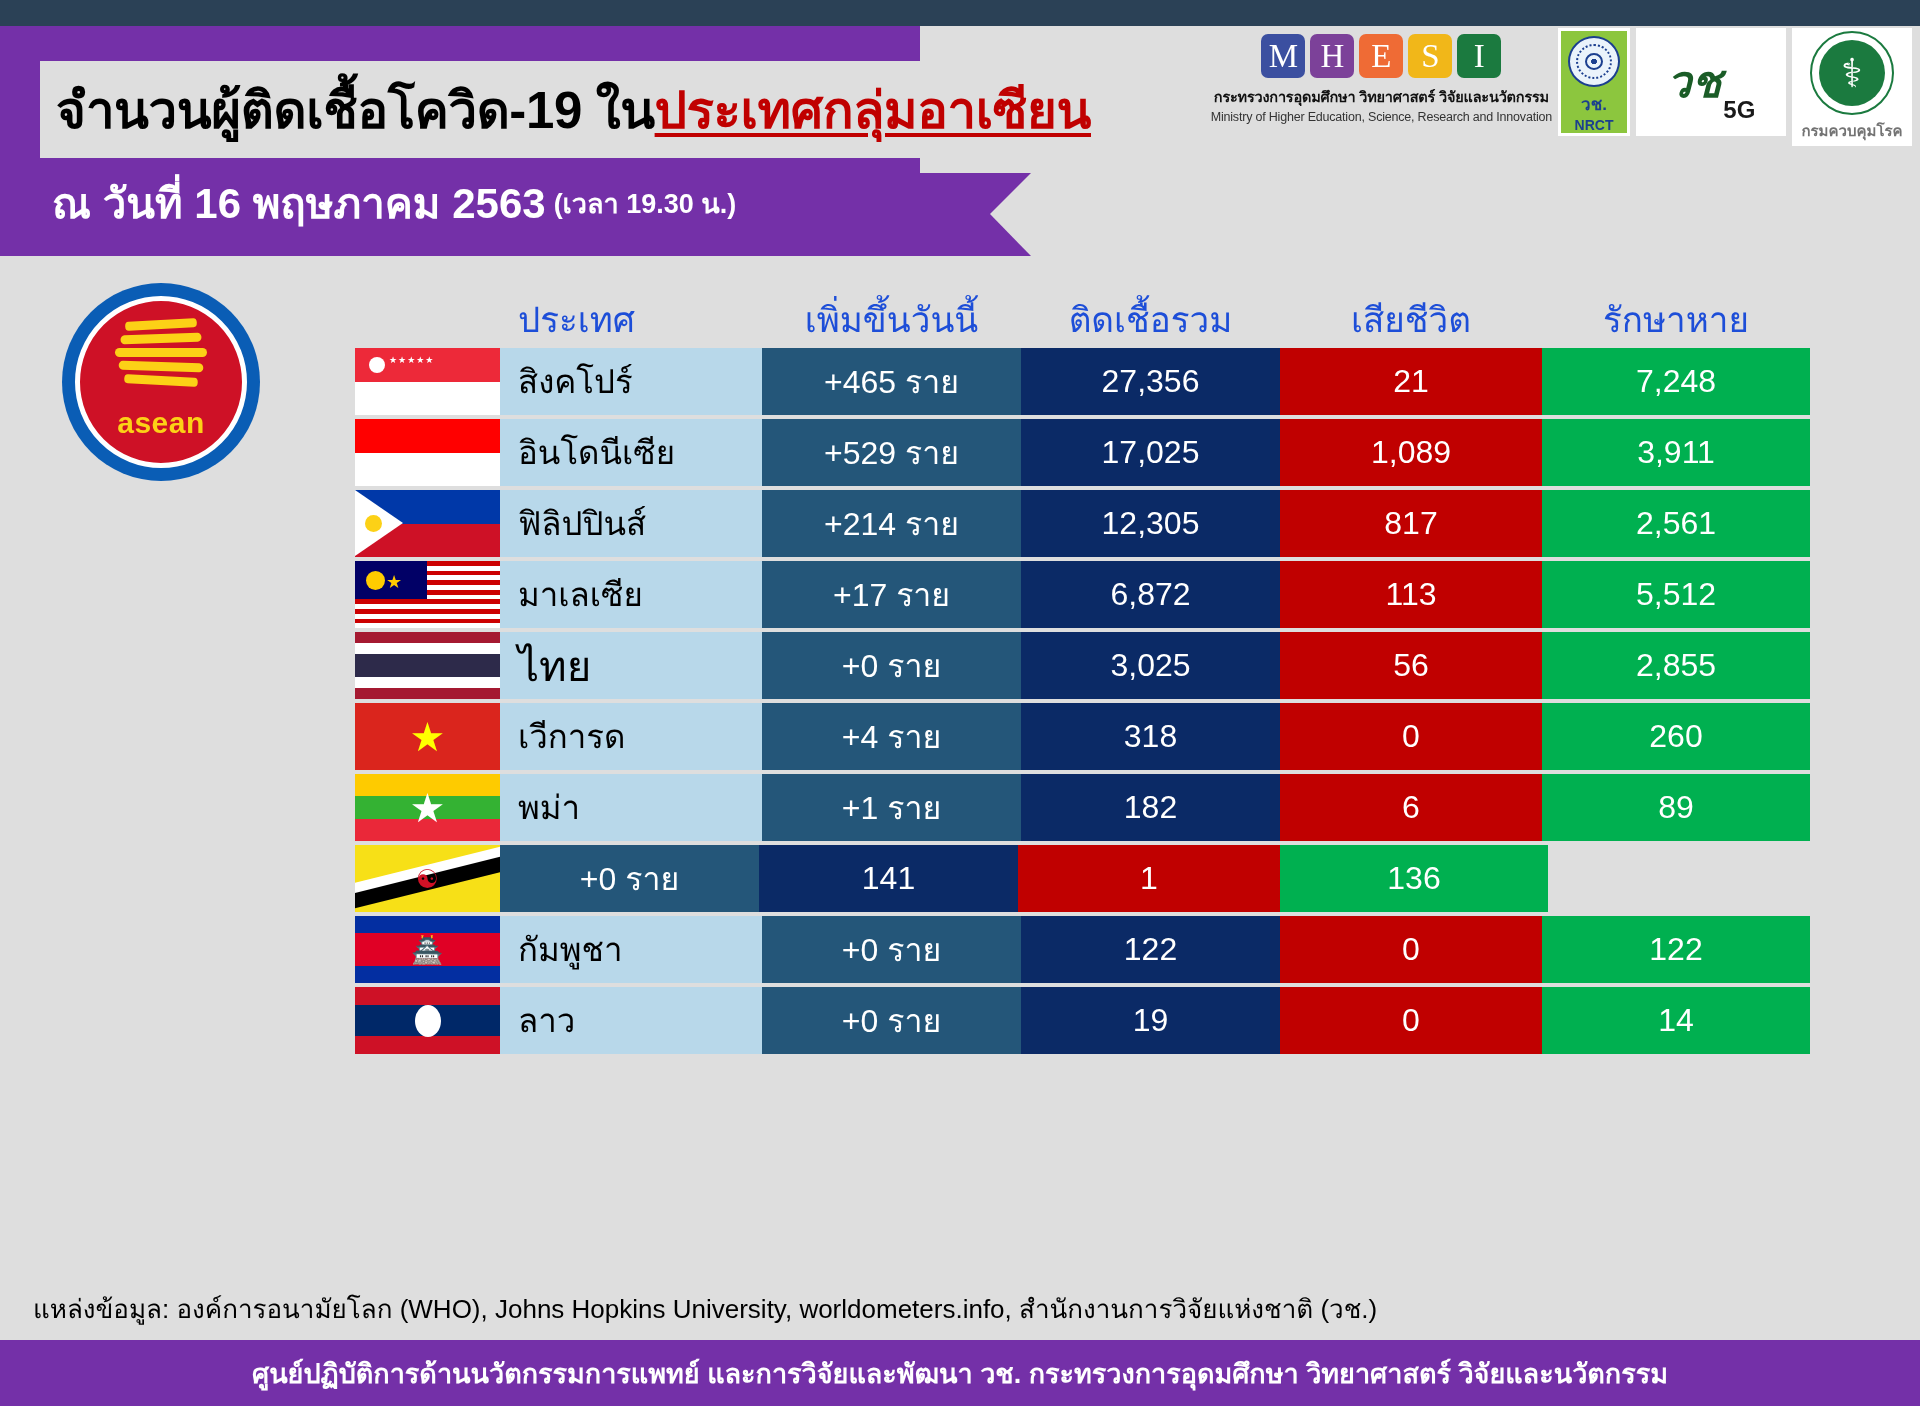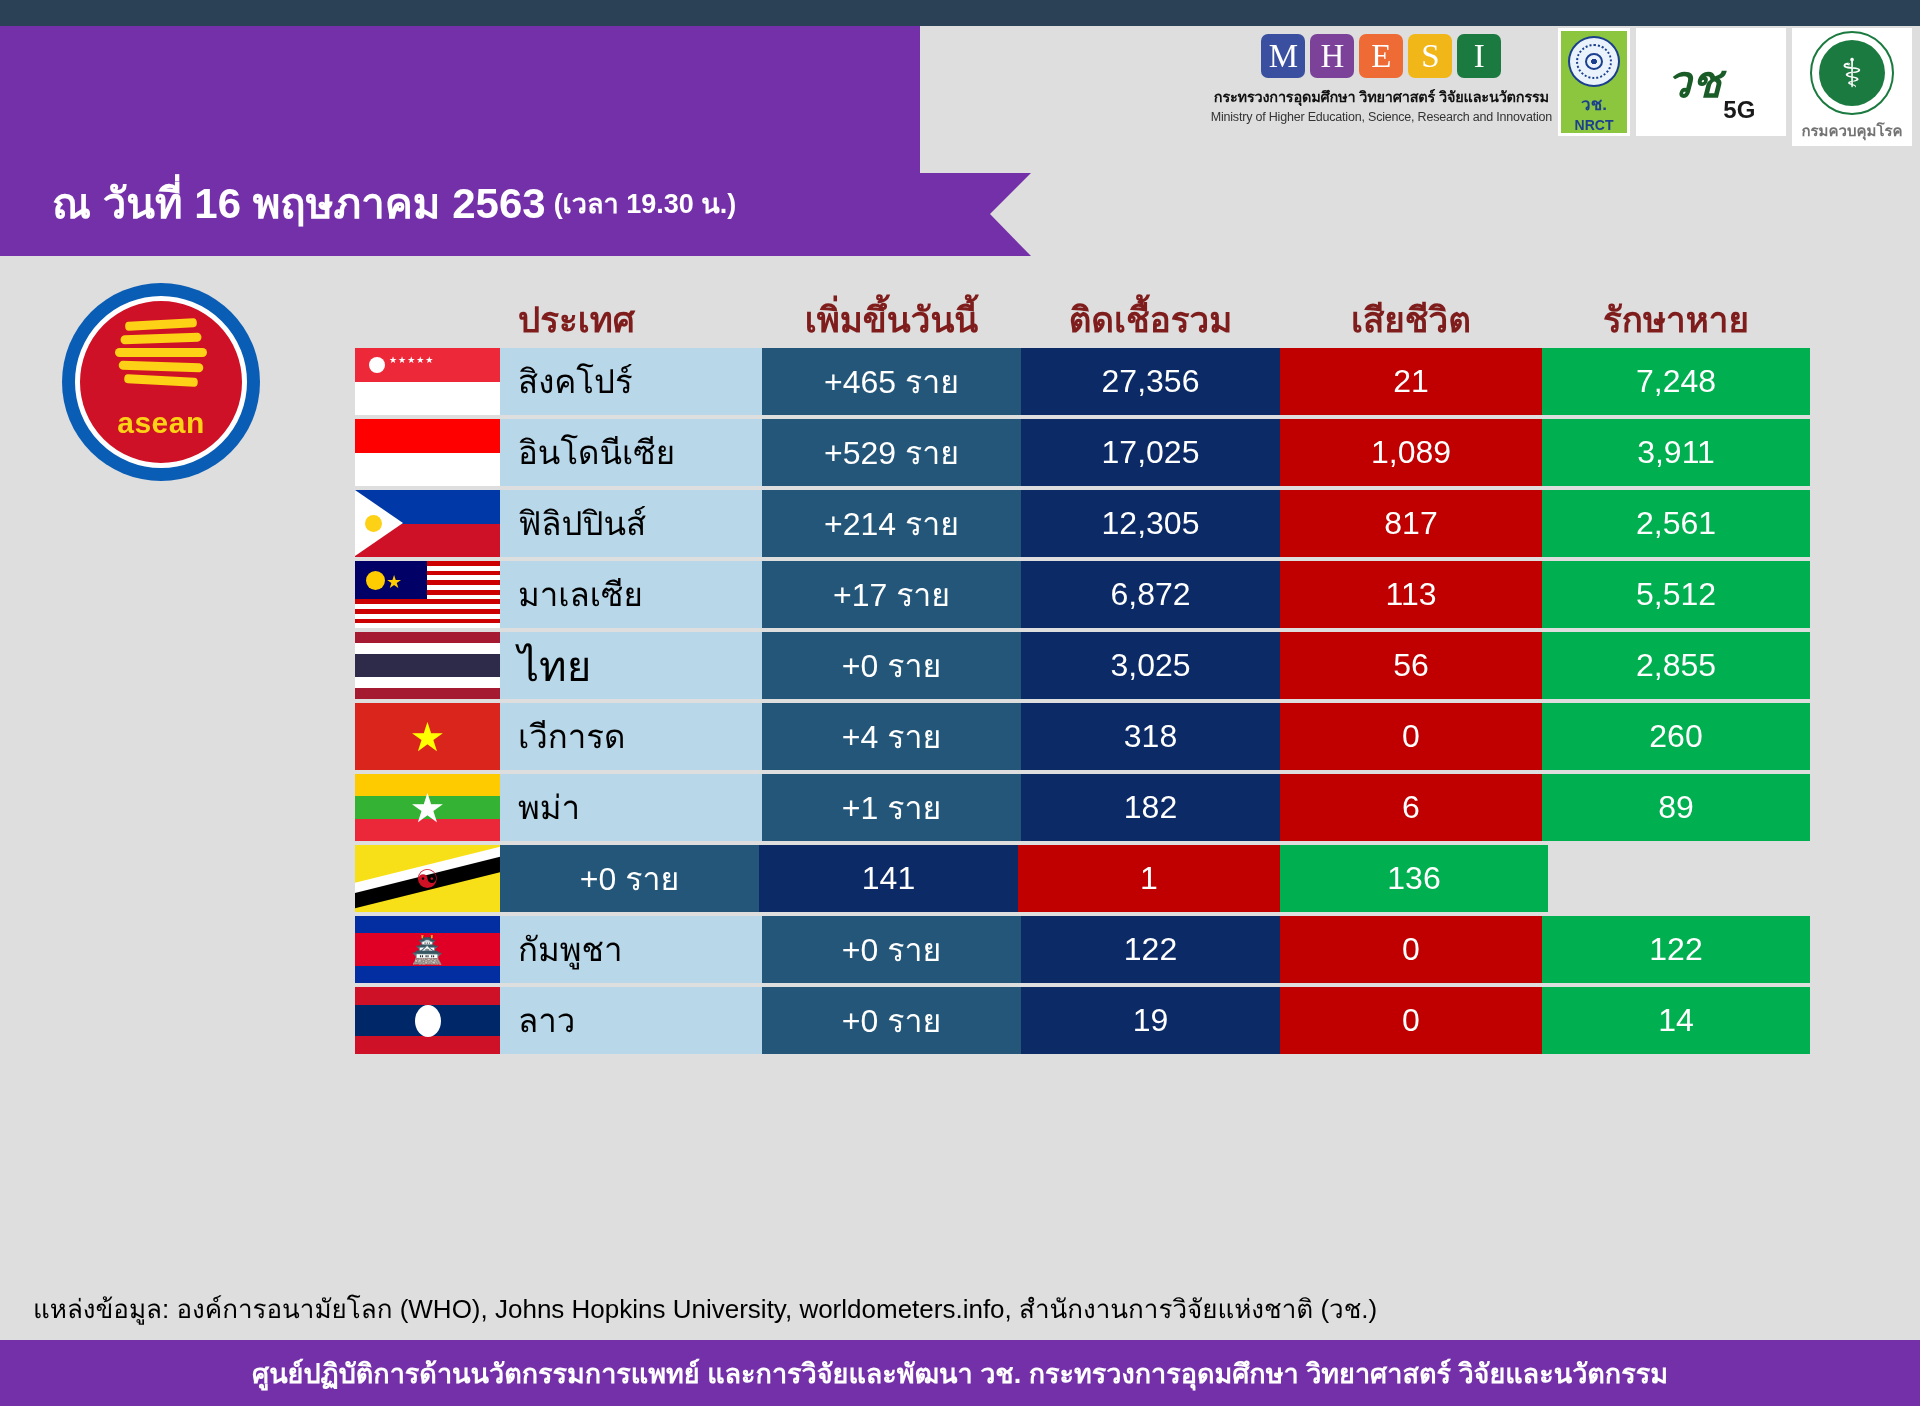--- a/index.html
+++ b/index.html
@@ -166,21 +166,21 @@
 
   
   .table {
     position: absolute; left: 355px; top: 290px;
     width: 1455px;
   }
   .thead {
     display: flex; height: 58px; align-items: center;
   }
   .thead > div {
-    font-size: 35px; font-weight: 700; color: #7f1d1d; text-align: center;
+    font-size: 35px; font-weight: 400; color: #1d4ed8; text-align: center;
   }
   .c-flag   { width: 145px; flex: 0 0 145px; }
   .c-name   { width: 262px; flex: 0 0 262px; }
   .c-new    { width: 259px; flex: 0 0 259px; }
   .c-total  { width: 259px; flex: 0 0 259px; }
   .c-death  { width: 262px; flex: 0 0 262px; }
   .c-recov  { width: 268px; flex: 0 0 268px; }
 
   .thead .c-name  { text-align: left; padding-left: 18px; }
 
@@ -285,20 +285,23 @@
 </style>
 </head>
 <body>
 
 <div id="page">
 
   <div class="top-strip"></div>
   <div class="purple-main"></div>
   <div class="purple-sub"></div>
 
+  <div class="title-band">
+    <div class="title-text"><span>จำนวนผู้ติดเชื้อโควิด-19 ใน</span><span class="title-hl">ประเทศกลุ่มอาเซียน</span></div>
+  </div>
 
   <div class="subtitle">
     <span class="big">ณ วันที่ 16 พฤษภาคม 2563</span>
     <span class="small">(เวลา 19.30 น.)</span>
   </div>
 
   <div class="logos">
 
     <div class="logo-mhesi">
       <div class="mhesi-letters">

